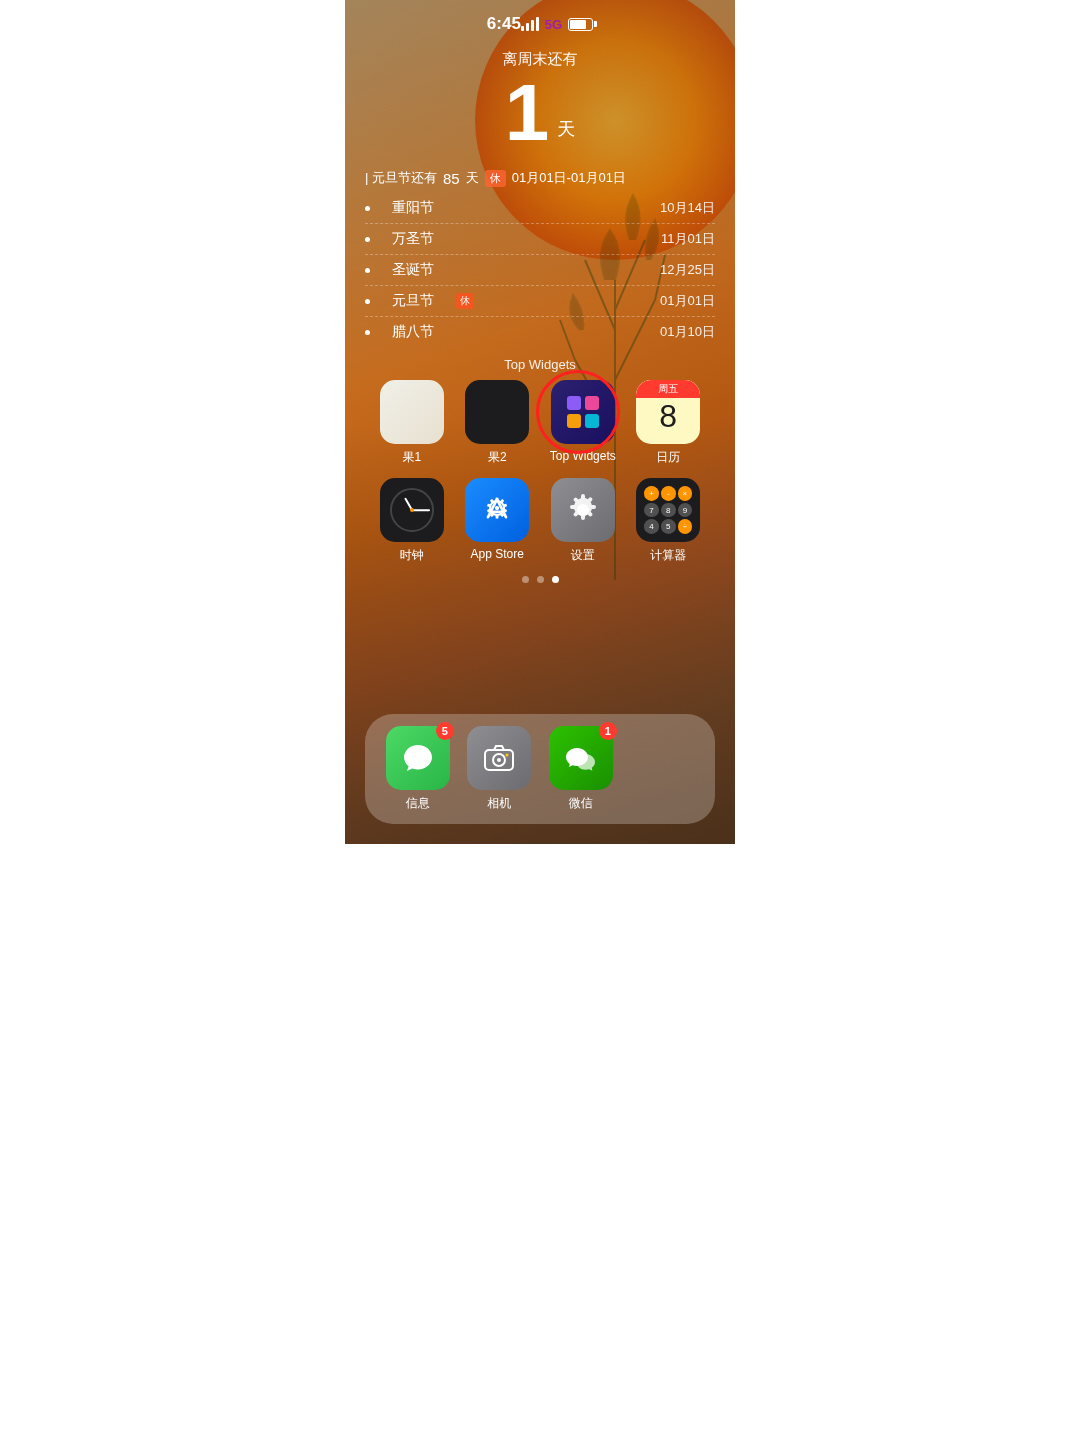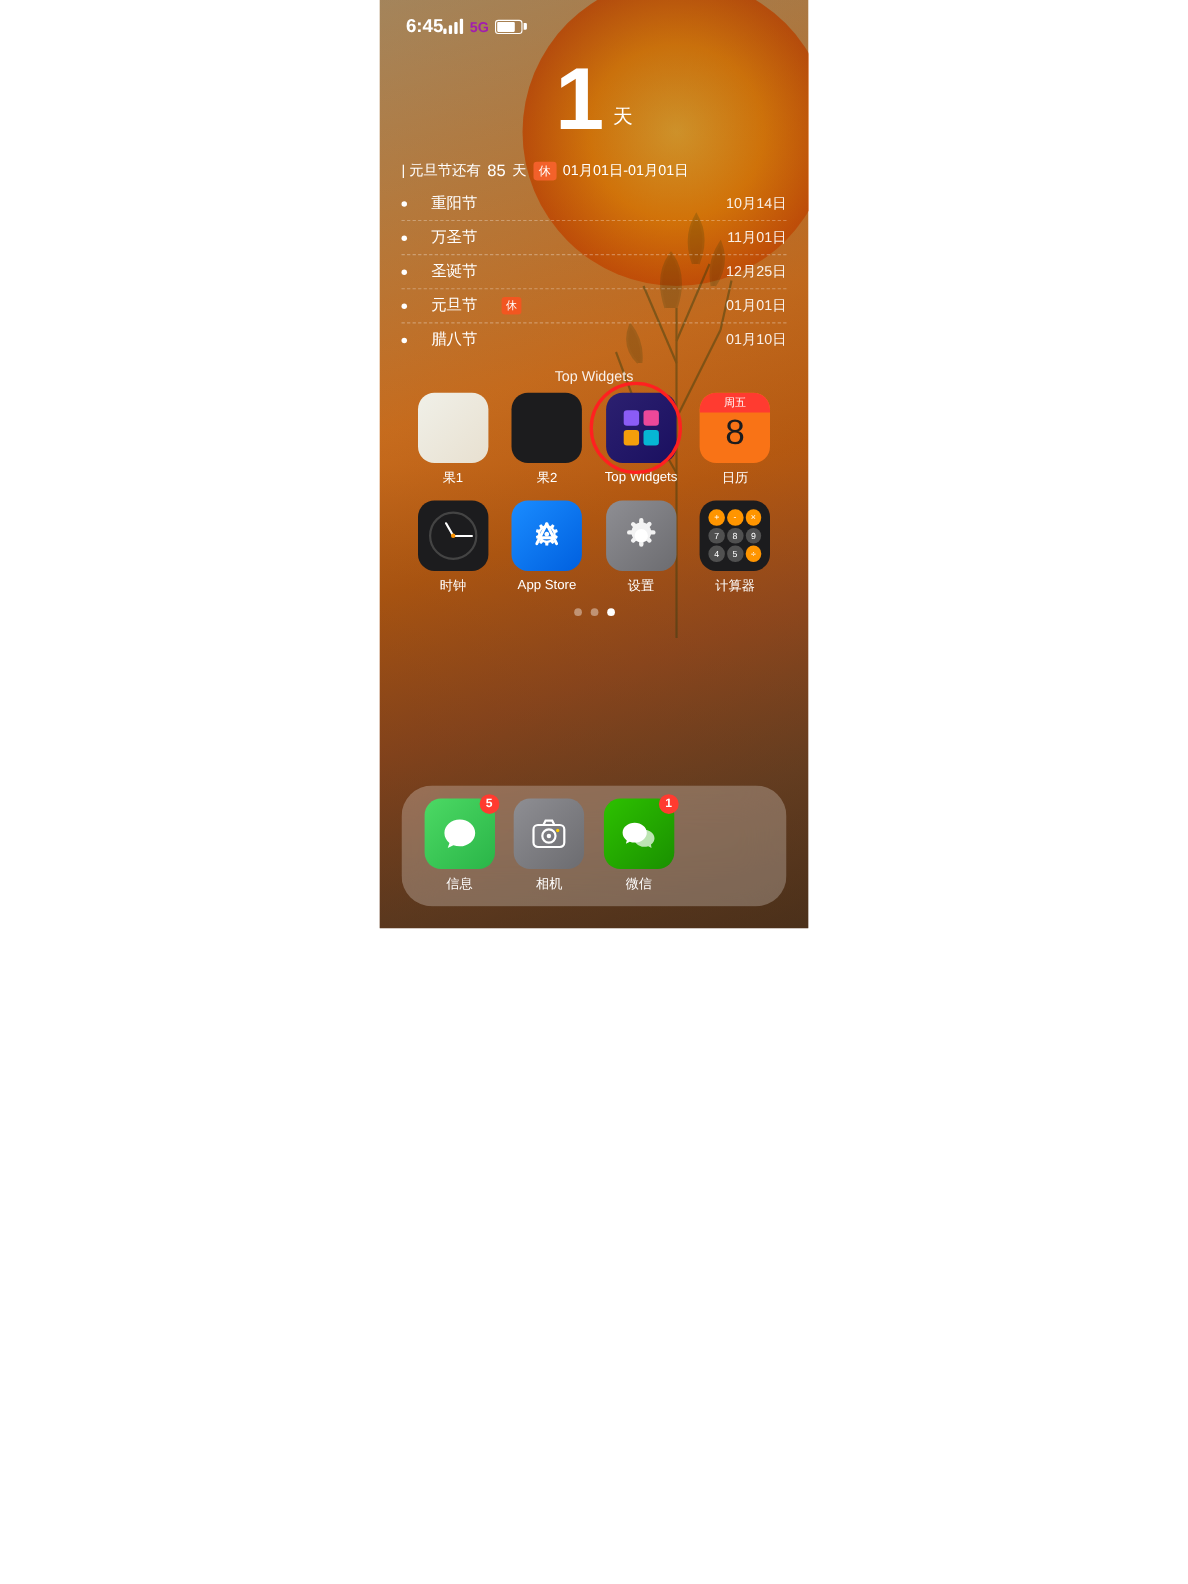--- a/index.html
+++ b/index.html
@@ -55,21 +55,21 @@
       position: relative;
       z-index: 2;
       height: 100%;
       display: flex;
       flex-direction: column;
     }
 
     
     .status-bar {
       display: flex;
-      justify-content: flex-start;
+      justify-content: center;
       align-items: center;
       padding: 14px 24px 6px;
       color: white;
     }
 
     .status-time {
       font-size: 17px;
       font-weight: 600;
       color: white;
     }
@@ -305,21 +305,21 @@
     }
 
     .icon-top-widgets {
       background: linear-gradient(135deg, #2c2070, #1a1060);
       display: flex;
       align-items: center;
       justify-content: center;
     }
 
     .icon-calendar {
-      background: #f97316;
+      background: #fef9c3;
       display: flex;
       flex-direction: column;
       align-items: center;
       justify-content: flex-start;
     }
 
     .cal-header {
       background: #ff3b30;
       width: 100%;
       text-align: center;
@@ -558,20 +558,21 @@
       <span class="signal-5g">5G</span>
       <div class="battery-icon">
         <div class="battery-fill"></div>
       </div>
     </div>
   </div>
 
   <div class="widget-area">
 
     <div class="countdown-widget">
+      <div class="countdown-title">离周末还有</div>
       <div class="countdown-number-row">
         <span class="countdown-number">1</span>
         <span class="countdown-unit">天</span>
       </div>
     </div>
 
     <div class="holiday-list">
       <div class="holiday-header">
         <span>| 元旦节还有</span>
         <span class="days-bold">85</span>

